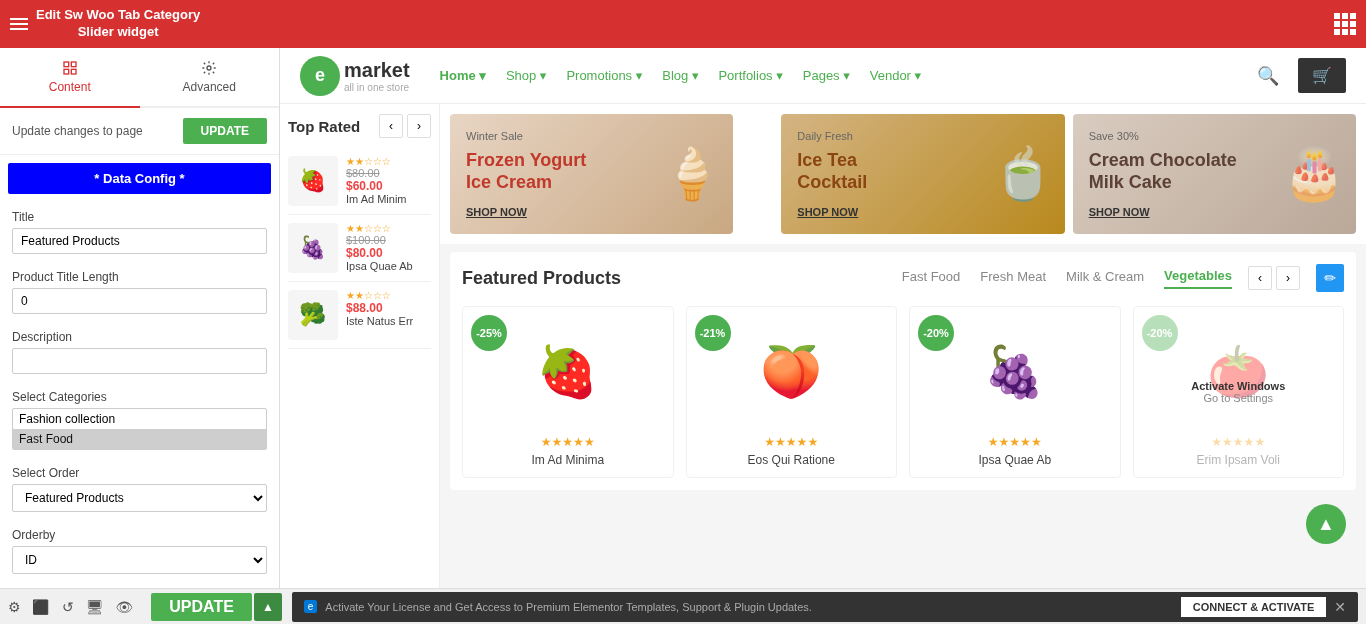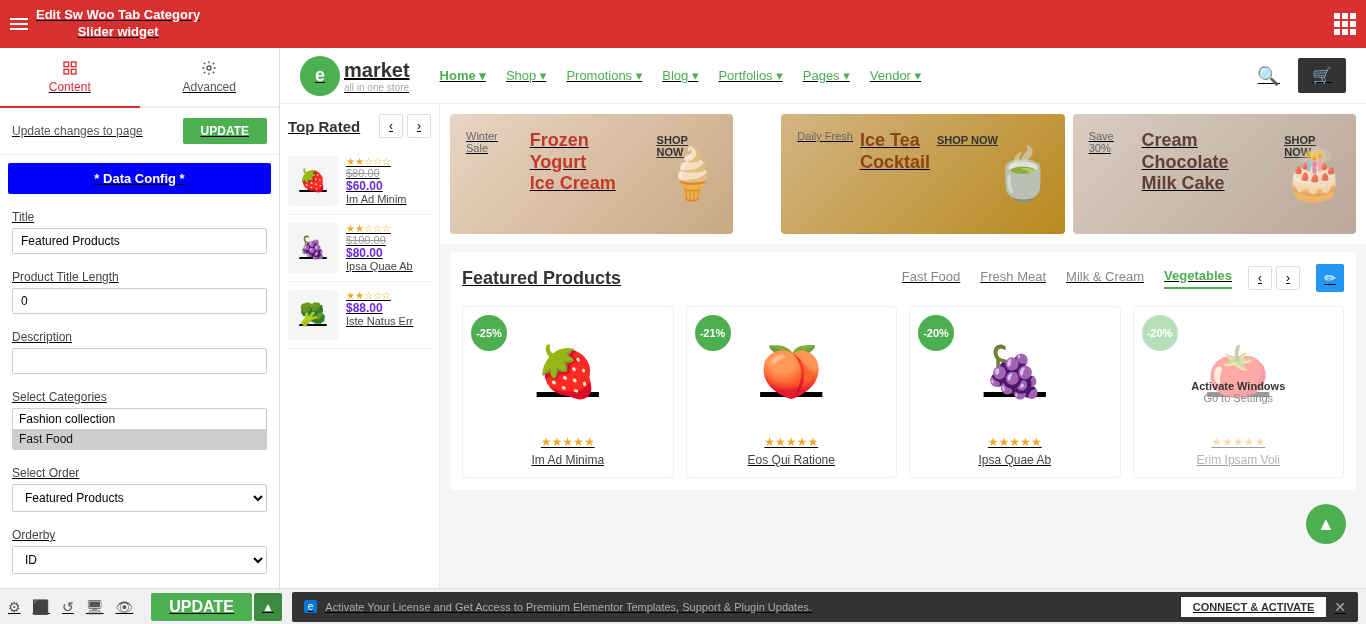--- a/index.html
+++ b/index.html
@@ -1,19 +1,19 @@
 <!DOCTYPE html>
 <html><head>
   <meta charset="utf-8">
   <style>
     * { box-sizing: border-box; margin: 0; padding: 0; }
     body { font-family: Arial, sans-serif; font-size: 13px; background: #f0f0f0; overflow: hidden; }
 
     
-    .root { display: flex; flex-direction: column; height: 624px; width: 1366px; text-decoration: underline; }
+    .root { display: flex; flex-direction: column; height: 624px; width: 1366px; }
     .top-bar { background: #d63031; color: white; display: flex; align-items: center; justify-content: space-between; padding: 0 10px; height: 48px; flex-shrink: 0; }
     .top-bar-left { display: flex; align-items: center; gap: 8px; }
     .hamburger { display: flex; flex-direction: column; gap: 3px; cursor: pointer; }
     .hamburger span { display: block; width: 18px; height: 2px; background: white; }
     .top-bar-title { font-size: 13px; font-weight: bold; text-align: center; line-height: 1.3; }
     .grid-icon { display: grid; grid-template-columns: repeat(3,6px); gap: 2px; }
     .grid-icon span { display: block; width: 6px; height: 6px; background: white; }
 
     .main-area { display: flex; flex: 1; overflow: hidden; }
 
@@ -57,29 +57,29 @@
     .right-panel { display: flex; flex: 1; overflow: hidden; }
 
     
     .products-list { width: 160px; background: white; border-right: 1px solid #eee; overflow-y: auto; padding: 10px 8px; flex-shrink: 0; }
     .products-list-title { font-size: 15px; font-weight: bold; color: #333; margin-bottom: 10px; display: flex; align-items: center; justify-content: space-between; }
     .prod-item { display: flex; gap: 8px; padding: 8px 0; border-bottom: 1px solid #f0f0f0; }
     .prod-img { width: 50px; height: 50px; background: #f5f5f5; border-radius: 4px; display: flex; align-items: center; justify-content: center; font-size: 22px; flex-shrink: 0; }
     .prod-info { flex: 1; }
     .stars { color: #f5a623; font-size: 10px; }
     .price-old { font-size: 11px; text-decoration: line-through; color: #999; }
-    .price-new { font-size: 12px; color: #6d28d9; font-weight: bold; }
+    .price-new { font-size: 12px; color: #ef4444; font-weight: bold; }
     .prod-name { font-size: 11px; color: #444; }
 
     
     .main-content { flex: 1; overflow-y: auto; background: #f5f5f5; }
 
     
     .banner-section { display: flex; gap: 8px; padding: 10px; background: white; margin-bottom: 8px; }
-    .banner-item { flex: 1; border-radius: 4px; padding: 16px; min-height: 120px; position: relative; overflow: hidden; display: flex; flex-direction: row; justify-content: flex-start; gap: 7px; }
+    .banner-item { flex: 1; border-radius: 4px; padding: 16px; min-height: 120px; position: relative; overflow: hidden; display: flex; flex-direction: column; justify-content: space-between; gap: 7px; }
     .banner-1 { background: linear-gradient(135deg, #e8d5c4 0%, #c9a882 100%); }
     .banner-2 { background: linear-gradient(135deg, #d4b483 0%, #b8891d 100%); margin-left: 40px; }
     .banner-3 { background: linear-gradient(135deg, #d9ccc0 0%, #baa898 100%); }
     .banner-label { font-size: 11px; color: #666; }
     .banner-title { font-size: 18px; font-weight: bold; color: #c0392b; line-height: 1.2; }
     .banner-cta { font-size: 11px; font-weight: bold; color: #333; text-decoration: underline; margin-top: 4px; cursor: pointer; }
     .banner-emoji { position: absolute; right: 10px; top: 50%; transform: translateY(-50%); font-size: 50px; opacity: 0.8; }
 
     
     .featured-section { background: white; padding: 12px; margin: 0 10px 8px; border-radius: 4px; }

